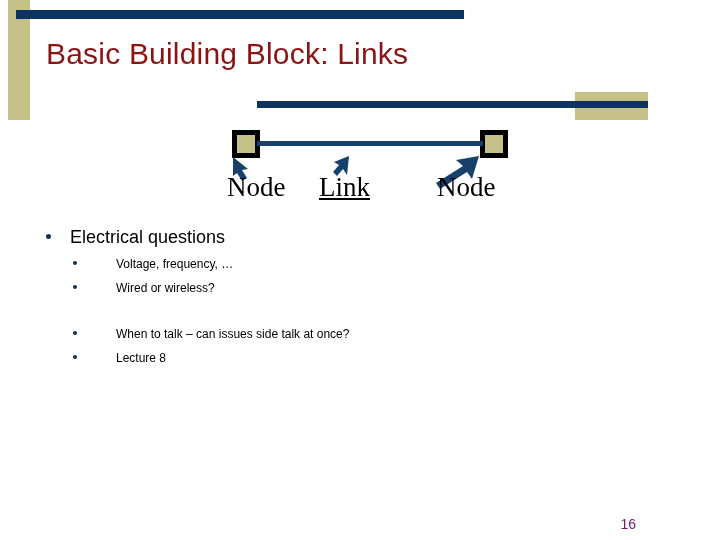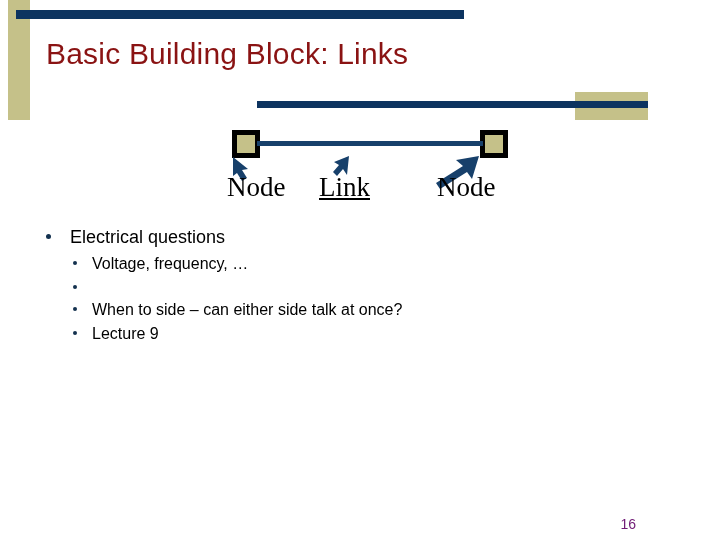--- a/index.html
+++ b/index.html
@@ -119,23 +119,23 @@
     position: absolute;
     left: 46px;
     top: 9px;
     width: 5px;
     height: 5px;
     border-radius: 50%;
     background: #13314f;
   }
   .bl2 {
     position: relative;
-    font-size: 16px;
+    font-size: 12px;
     color: #000000;
-    padding-left: 92px;
+    padding-left: 116px;
     line-height: 24px;
   }
   .bl2 .bullet-dot {
     position: absolute;
     left: 73px;
     top: 9px;
     width: 4px;
     height: 4px;
     border-radius: 50%;
     background: #13314f;
@@ -197,33 +197,34 @@
       <div class="bl1">
         <span class="bullet-dot"></span>
         <span>Electrical questions</span>
       </div>
       <div class="bl2">
         <span class="bullet-dot"></span>
         <span>Voltage, frequency, …</span>
       </div>
       <div class="bl2">
         <span class="bullet-dot"></span>
+        <span>Wired or wireless?</span>
       </div>
     </div>
 
     <div class="group-gap"></div>
 
     <div>
       <div class="bl2">
         <span class="bullet-dot"></span>
-        <span>When to side – can either side talk at once?</span>
-      </div>
-      <div class="bl2">
-        <span class="bullet-dot"></span>
-        <span>Lecture 9</span>
+        <span>When to talk – can issues side talk at once?</span>
+      </div>
+      <div class="bl2">
+        <span class="bullet-dot"></span>
+        <span>Lecture 8</span>
       </div>
     </div>
 
     <div class="group-gap"></div>
 
 
   </div>
 
   <div class="page-number">16</div>
 

